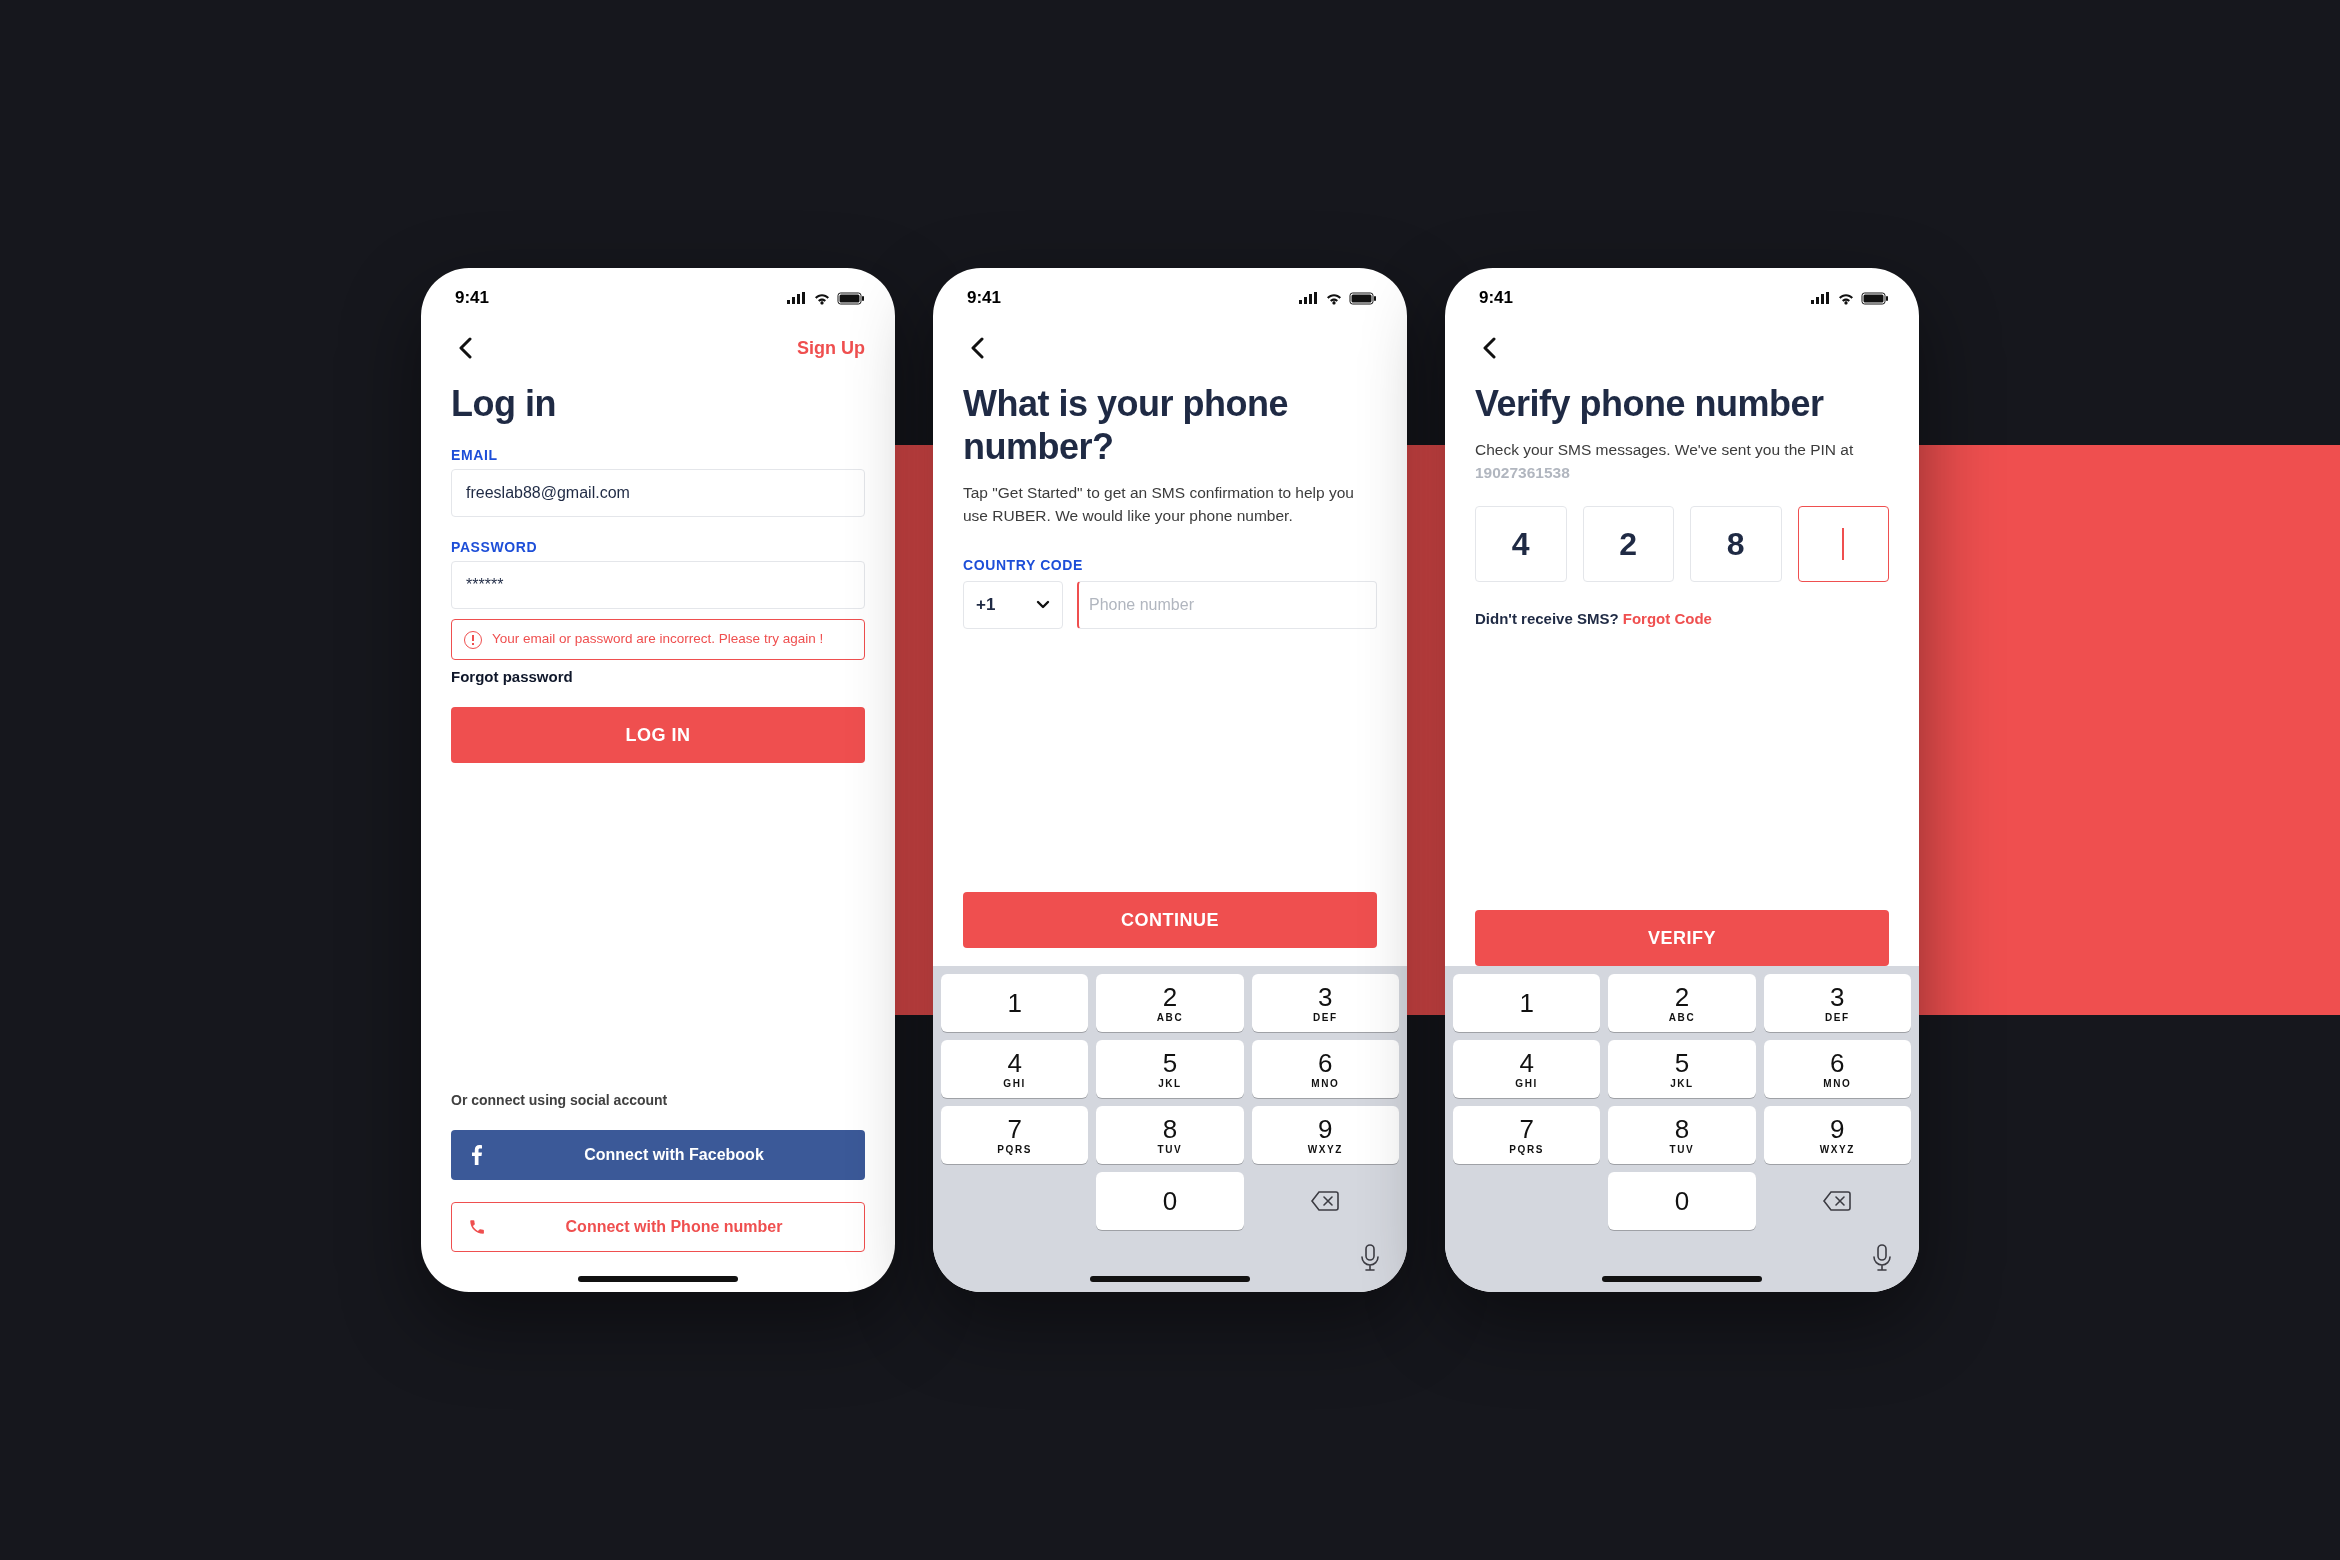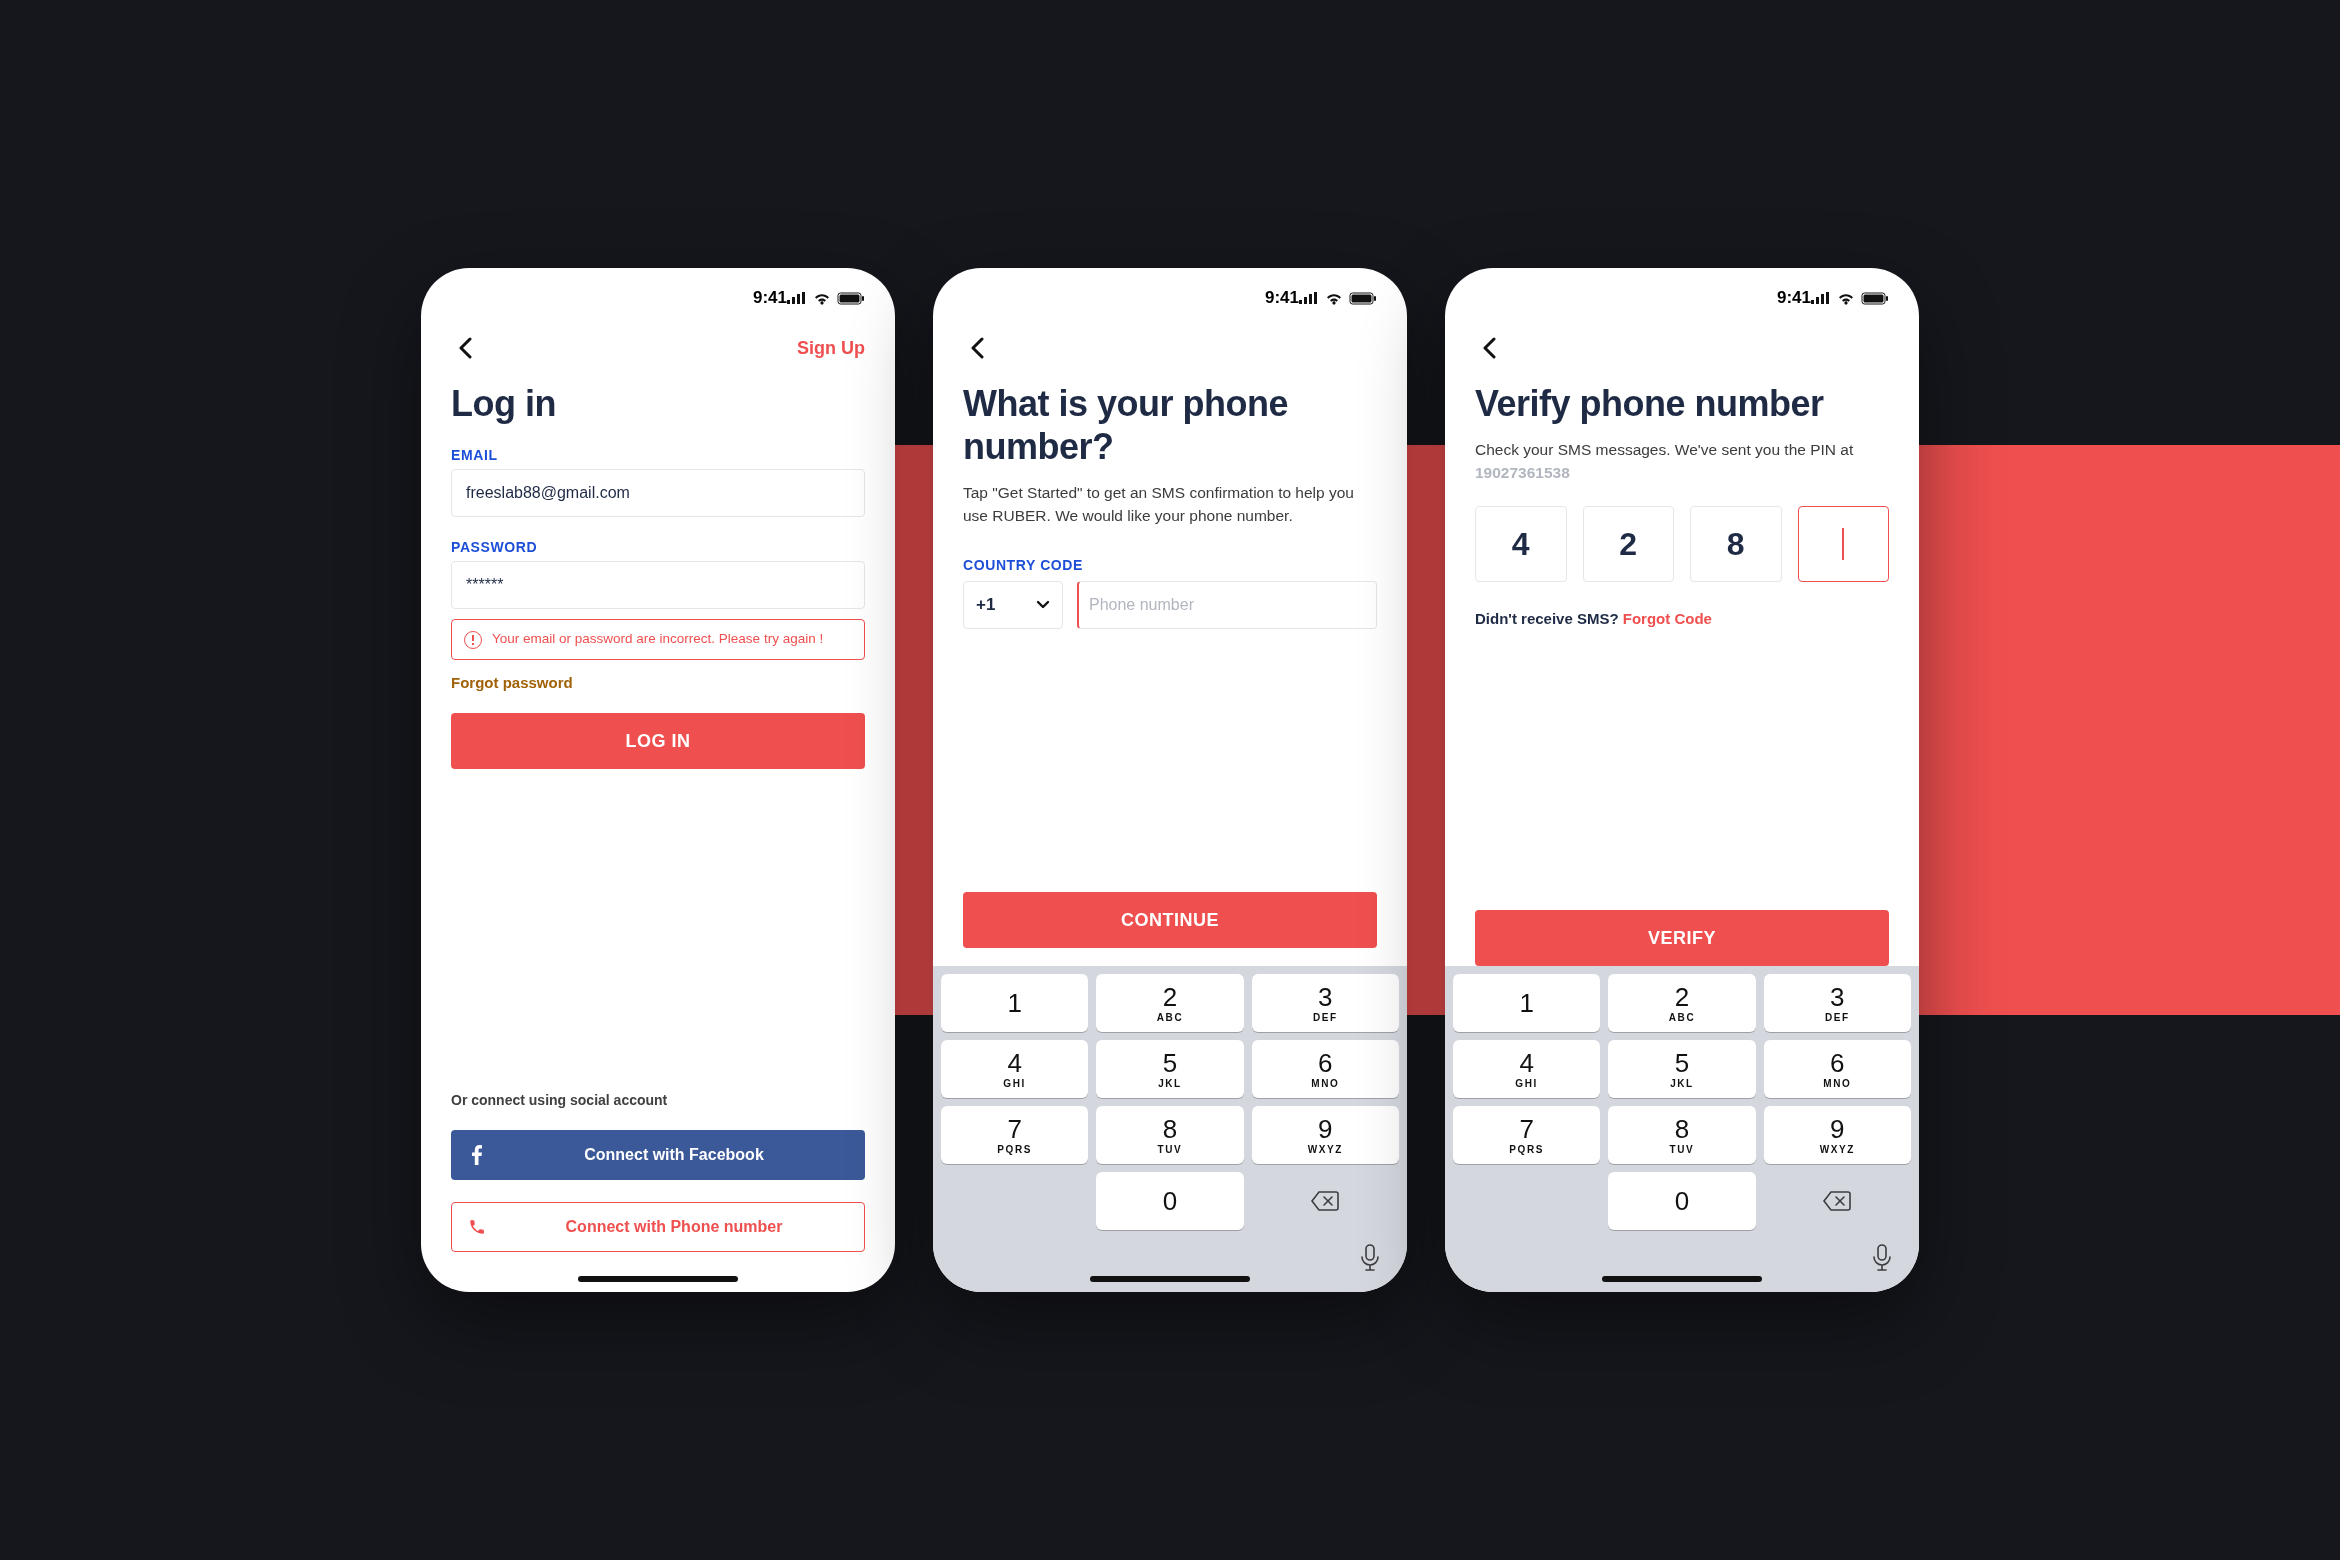--- a/index.html
+++ b/index.html
@@ -1,35 +1,35 @@
 <!DOCTYPE html>
 <html><head>
 <meta charset="utf-8">
 <style>
 * { box-sizing: border-box; margin: 0; padding: 0; font-family: -apple-system, BlinkMacSystemFont, 'Segoe UI', Helvetica, Arial, sans-serif; }
 body { width: 2340px; height: 1560px; background: #16171d; position: relative; overflow: hidden; }
 .red-band { position: absolute; left: 700px; top: 445px; width: 1640px; height: 570px; background: #ef4f4f; }
 .phones { position: absolute; left: 0; top: 0; width: 2340px; height: 1560px; display: flex; justify-content: center; align-items: center; gap: 38px; }
 .phone { width: 474px; height: 1024px; background: #fff; border-radius: 48px; box-shadow: 0 30px 80px rgba(0,0,0,.45); position: relative; overflow: hidden; display: flex; flex-direction: column; }
-.status-bar { height: 60px; display: flex; align-items: center; justify-content: flex-end; padding: 0 30px 0 34px; font-size: 17px; font-weight: 600; }
+.status-bar { height: 60px; display: flex; align-items: center; justify-content: space-between; padding: 0 30px 0 34px; font-size: 17px; font-weight: 600; }
 .status-icons { display: flex; align-items: center; gap: 6px; }
 .nav { padding: 6px 30px 10px; display: flex; align-items: center; justify-content: space-between; text-align: center; }
 .back-btn { width: 28px; height: 28px; display: flex; align-items: center; justify-content: center; cursor: pointer; }
 .link-red { color: #ef4f4f; font-weight: 700; font-size: 18px; cursor: pointer; }
 .content { padding: 10px 30px 0; flex: 1; display: flex; flex-direction: column; }
 h1.title { color: #1f2a44; font-size: 36px; font-weight: 800; line-height: 1.2; letter-spacing: -.5px; }
 .subtitle { color: #3c3c3c; font-size: 15.5px; line-height: 1.45; margin-top: 14px; }
 .field-label { font-size: 14px; color: #1d4ed8; letter-spacing: .6px; font-weight: 600; margin-top: 22px; }
 .input { width: 100%; height: 48px; border: 1px solid #e4e6ea; border-radius: 4px; padding: 0 14px; font-size: 16px; color: #1f2a44; margin-top: 6px; outline: none; }
 .input::placeholder { color: #b1b6bf; }
 .error-box { display: flex; align-items: flex-start; gap: 10px; border: 1px solid #ef4f4f; border-radius: 4px; padding: 10px 12px; margin-top: 10px; color: #ef4f4f; font-size: 13.5px; line-height: 1.35; }
 .error-ic { flex: none; width: 18px; height: 18px; border: 1.6px solid #ef4f4f; border-radius: 50%; position: relative; margin-top: 1px; }
 .error-ic::before { content:''; position:absolute; left:50%; top:3px; width:2px; height:6px; background:#ef4f4f; transform:translateX(-50%);}
 .error-ic::after { content:''; position:absolute; left:50%; bottom:3px; width:2px; height:2px; background:#ef4f4f; transform:translateX(-50%);}
-.forgot { color:#a16207; font-size:15px; font-weight:600; margin-top:14px; cursor:pointer; }
+.forgot { color:#0f172a; font-size:15px; font-weight:600; margin-top:8px; cursor:pointer; }
 .big-btn { width:100%; height:56px; border:none; border-radius:4px; background:#ef4f4f; color:#fff; font-size:18px; font-weight:800; letter-spacing:.5px; margin-top:22px; cursor:pointer; }
 .social-label { font-size:14px; color:#404040; font-weight:600; margin-top: 10px; }
 .social-btn { width:100%; height:50px; border-radius:4px; display:flex; align-items:center; gap:20px; padding:0 4px; margin-top:22px; cursor:pointer; font-size:16px; font-weight:600; }
 .fb { background:#3b5998; color:#fff; border:none; }
 .fb .ic-box { width:42px; height:42px; display:flex; align-items:center; justify-content:center; color:#fff;}
 .phone-btn { background:#fff; border:1px solid #ef4f4f; color:#ef4f4f; }
 .phone-btn .ic-box { width:42px; height:42px; display:flex; align-items:center; justify-content:center; }
 .social-btn .txt { flex:1; text-align:center; padding-right:30px; }
 .home-ind { position:absolute; left:50%; bottom:10px; width:160px; height:6px; background:#111; border-radius:4px; transform:translateX(-50%);}
 .row { display:flex; gap:14px; margin-top:8px; }

